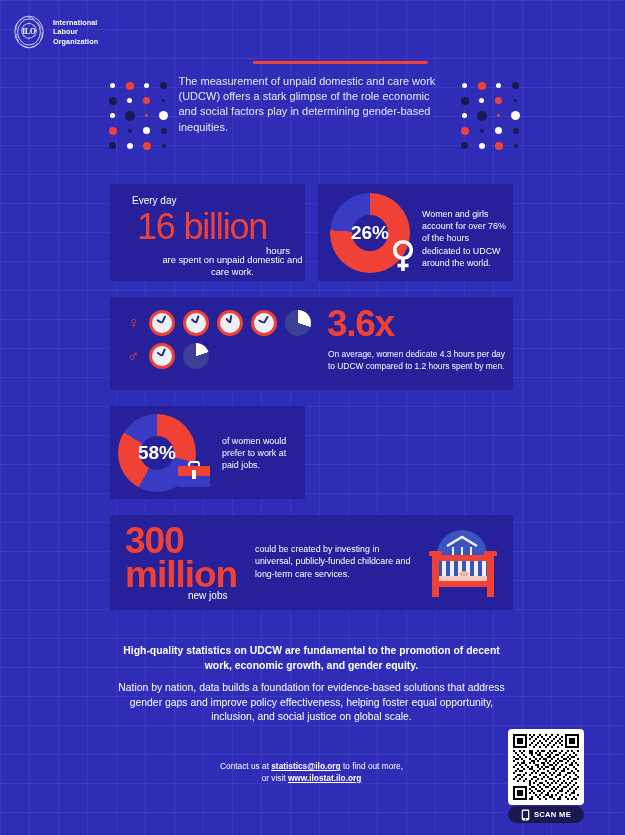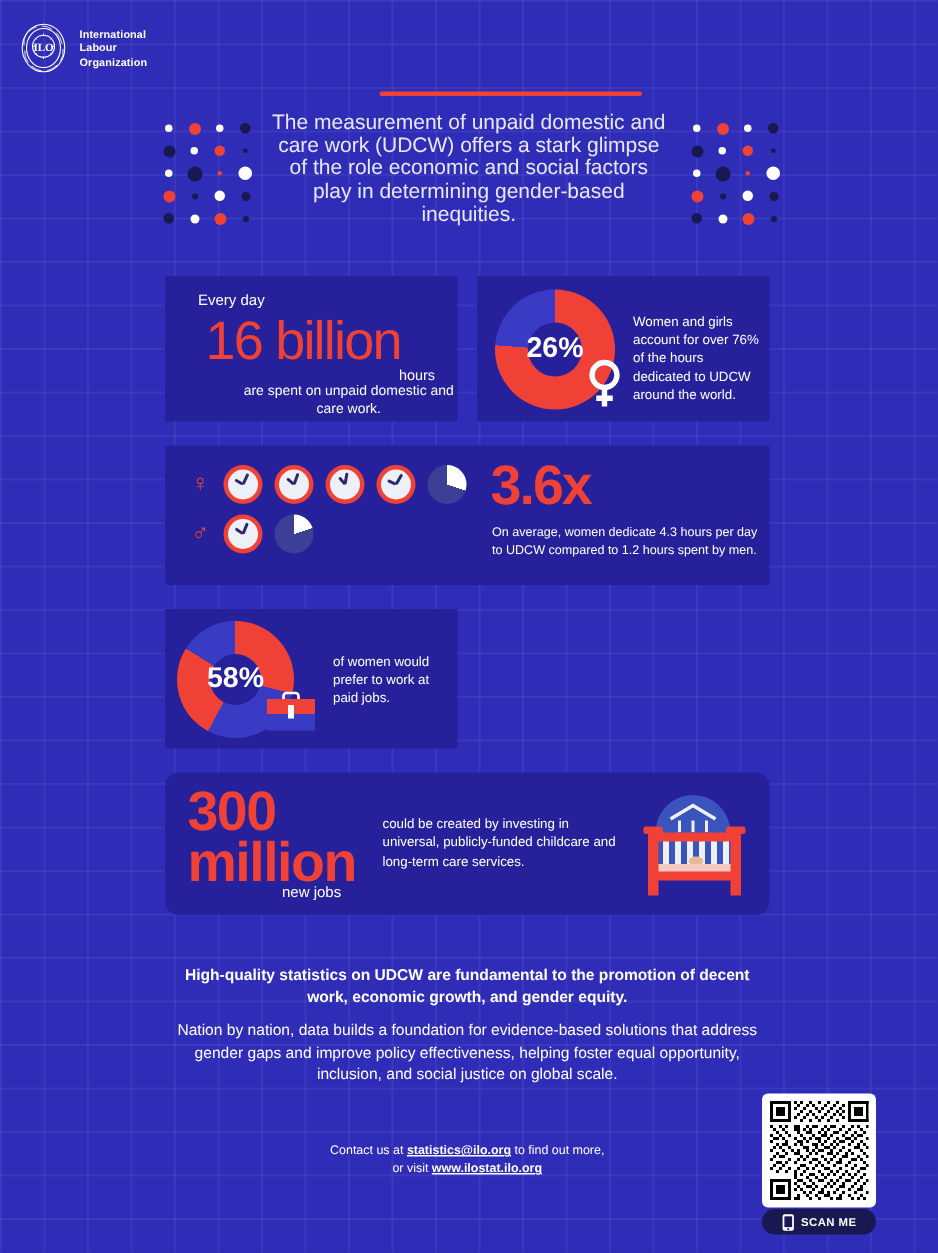--- a/index.html
+++ b/index.html
@@ -34,22 +34,22 @@
   
   .header { position: absolute; left: 0; top: 58px; width: 625px; text-align: center; }
   .title { font-size: 23.5px; font-weight: 700; letter-spacing: -0.2px; display: inline-block; }
   .title .w { color: #ffffff; }
   .title .r { color: #ef4136; position: relative; }
   .title-underline {
     width: 175px; height: 2.6px; background: #ef4136;
     margin: 3px auto 0; margin-left: 253px; border-radius: 2px;
   }
   .subtitle {
-    color: #e8e8f5; font-size: 14px; line-height: 15.4px;
-    width: 268px; margin: 10px auto 0; text-align: center;
+    color: #e8e8f5; font-size: 11px; line-height: 15.4px;
+    width: 268px; margin: 10px auto 0; text-align: left;
   }
 
   
   .dots { position: absolute; display: grid; grid-template-columns: repeat(4, 17px); gap: 0; }
   .dots.left { left: 104px; top: 78px; }
   .dots.right { left: 456px; top: 78px; }
   .dots .cell { width: 17px; height: 15px; display: flex; align-items: center; justify-content: center; }
   .dots .d { border-radius: 50%; }
 
   
@@ -58,21 +58,21 @@
     background: #26219a;
     border-radius: 1px;
   }
   .card-wide { left: 110px; width: 403px; }
   .card-l { left: 110px; width: 195px; }
   .card-r { left: 318px; width: 195px; }
 
   .row1 { top: 184px; height: 97px; }
   .row2 { top: 297px; height: 93px; }
   .row3 { top: 406px; height: 93px; }
-  .row4 { top: 515px; height: 95px; border-radius: 9px; }
+  .row4 { top: 515px; height: 95px; }
 
   
   .everyday { position: absolute; left: 22px; top: 11px; color: #ffffff; font-size: 10px; }
   .bignum-16 {
     position: absolute; left: 15px; top: 22px;
     color: #ef4136; font-size: 36px; font-weight: 400; letter-spacing: -1.2px; margin-left: 12px;
   }
   .hours-lbl { position: absolute; right: 15px; top: 61px; color: #ffffff; font-size: 9.6px; }
   .spent-txt {
     position: absolute; left: 0; right: 0; top: 70px;

